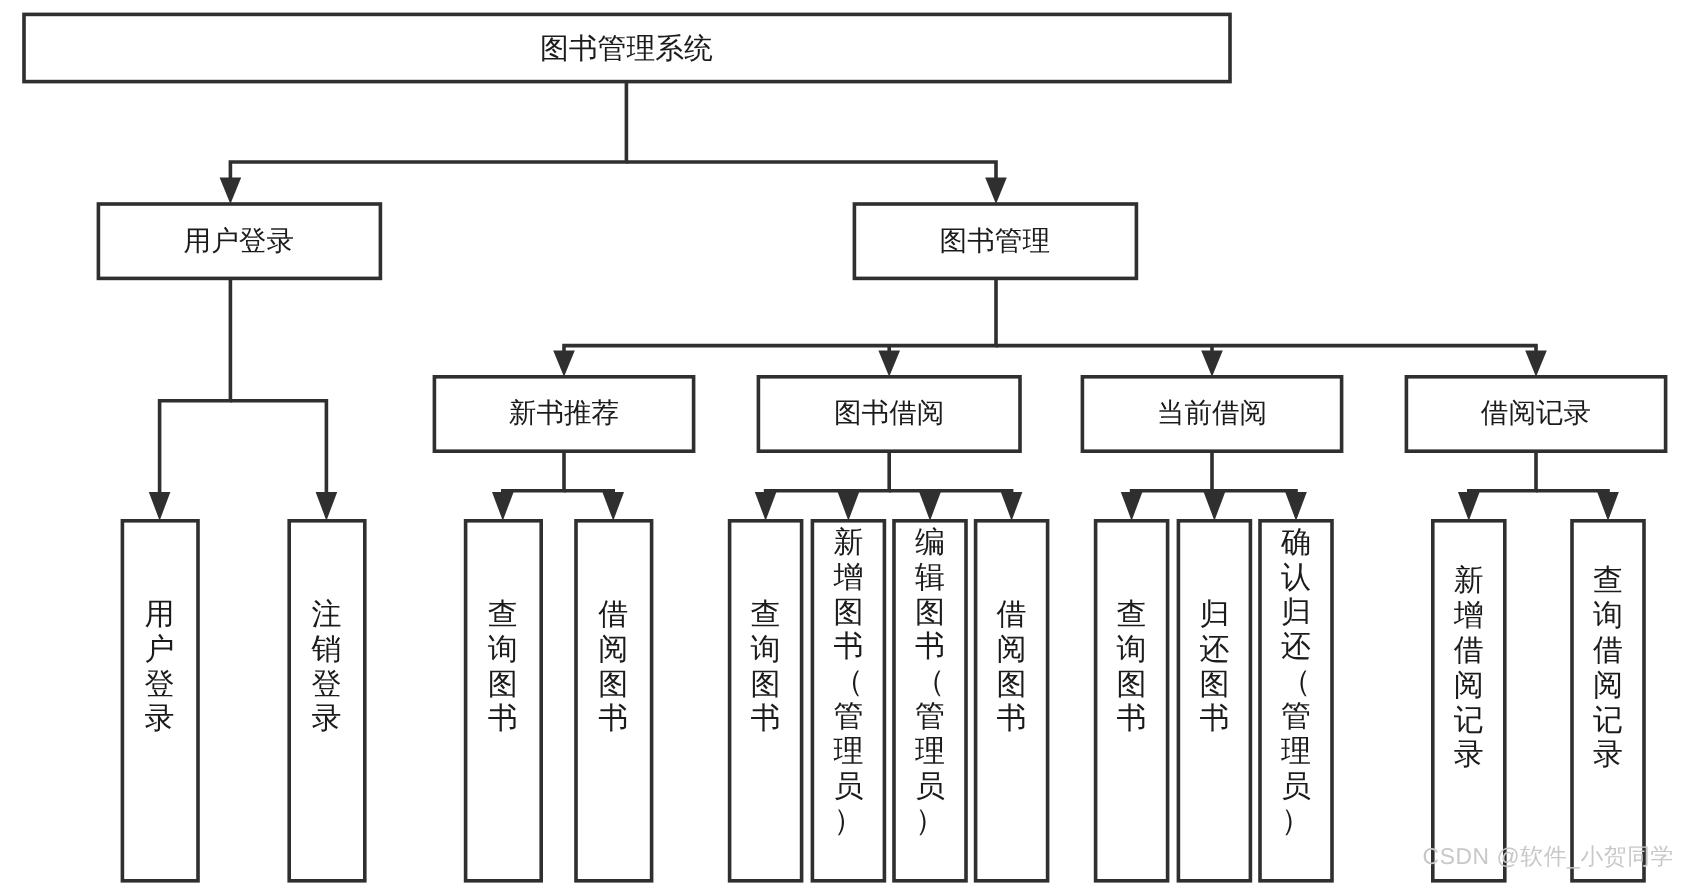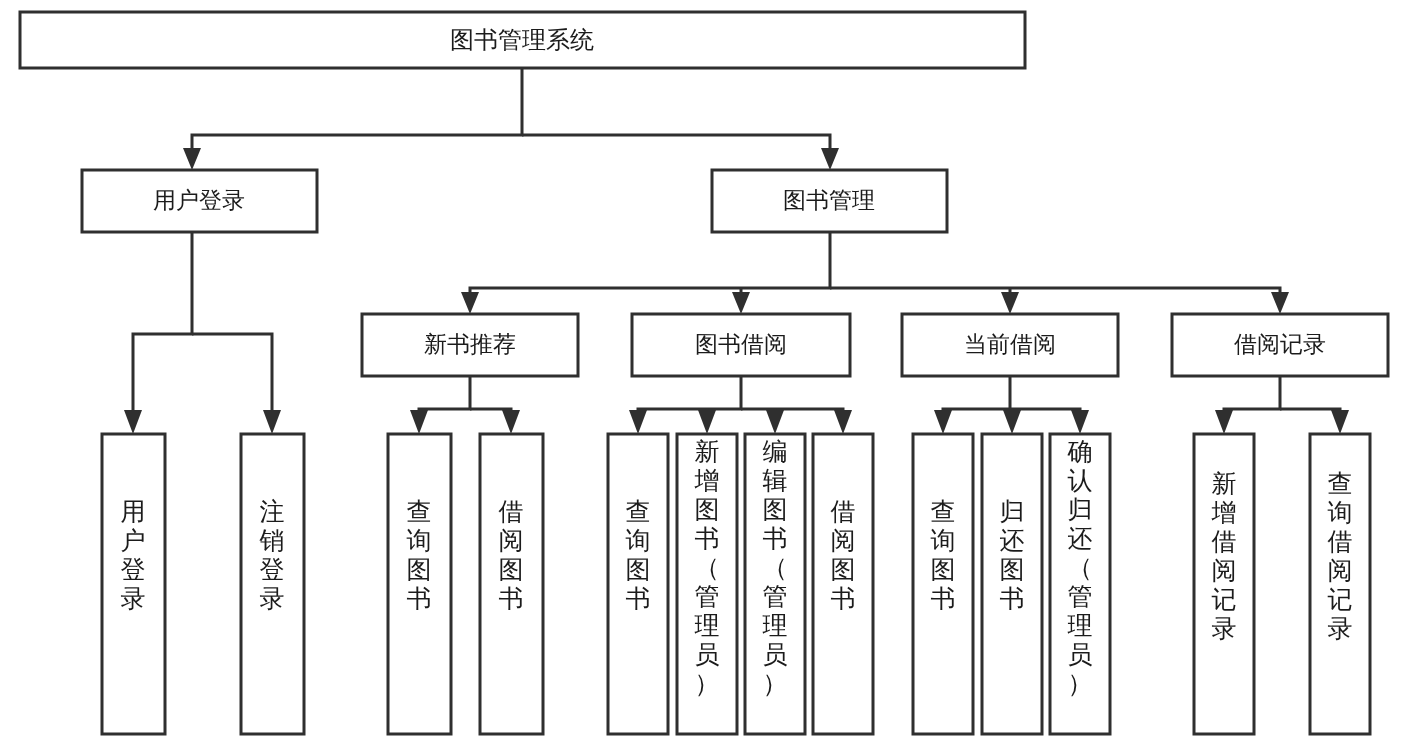--- a/index.html
+++ b/index.html
@@ -214,14 +214,15 @@
       <rect class="node-box" x="1194" y="434" width="60" height="300"></rect>
       <text class="leaf-label vtext" x="1224" y="492"><tspan x="1224" y="492">新</tspan><tspan x="1224" y="521">增</tspan><tspan x="1224" y="550">借</tspan><tspan x="1224" y="579">阅</tspan><tspan x="1224" y="608">记</tspan><tspan x="1224" y="637">录</tspan></text>
     </g>
     <g>
       <rect class="node-box" x="1310" y="434" width="60" height="300"></rect>
       <text class="leaf-label vtext" x="1340" y="492"><tspan x="1340" y="492">查</tspan><tspan x="1340" y="521">询</tspan><tspan x="1340" y="550">借</tspan><tspan x="1340" y="579">阅</tspan><tspan x="1340" y="608">记</tspan><tspan x="1340" y="637">录</tspan></text>
     </g>
 
   </svg>
 
+  <div class="watermark">CSDN @软件_小贺同学</div>
 
 </div>
 
 </body></html>

